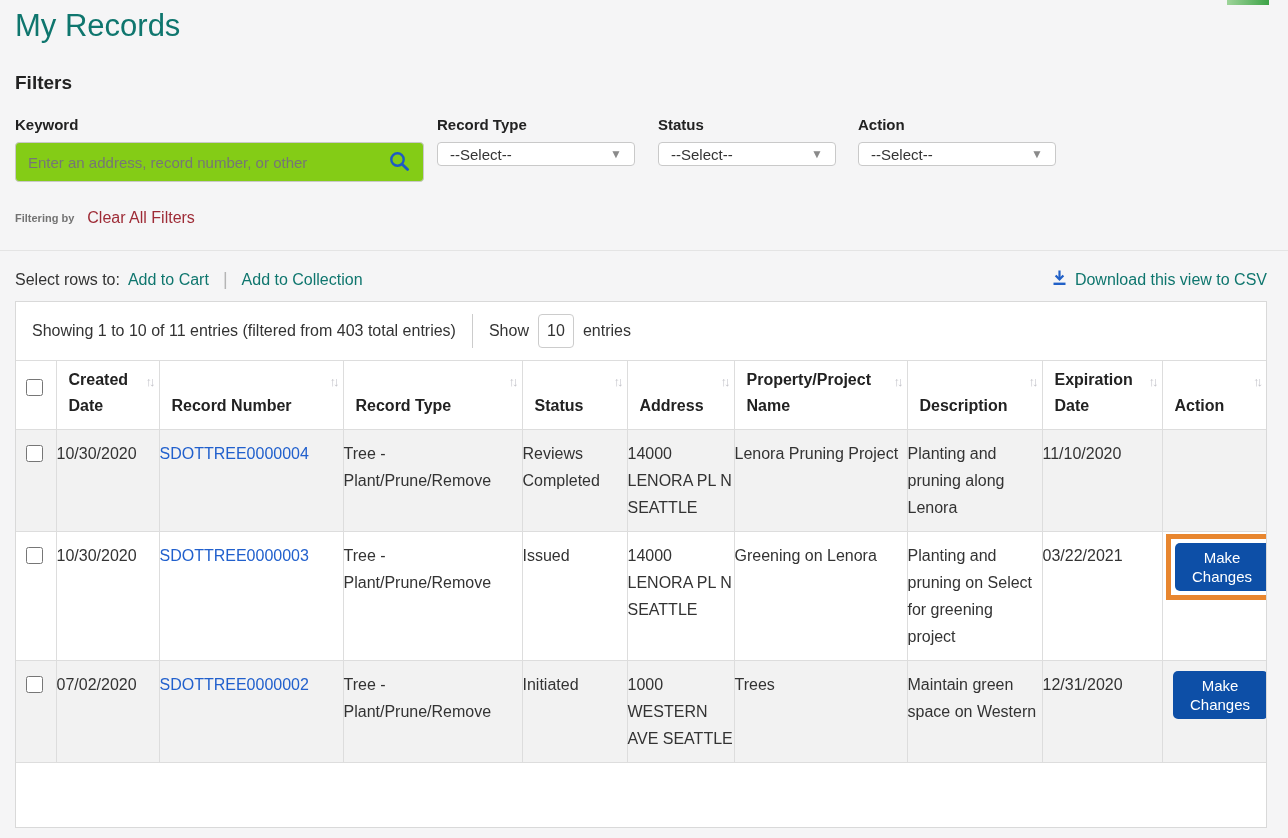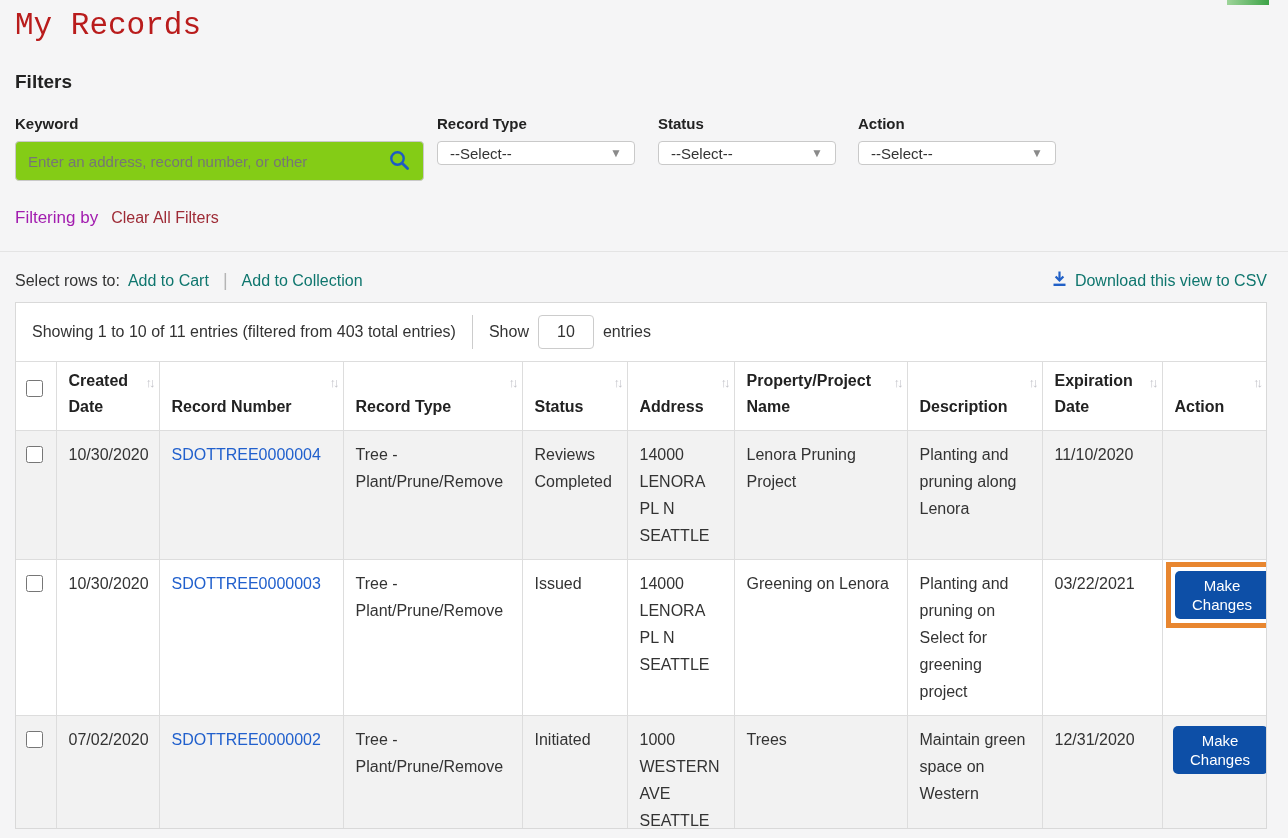--- a/index.html
+++ b/index.html
@@ -7,21 +7,21 @@
   body {
     font-family: "Liberation Sans", "DejaVu Sans", sans-serif;
     background:#f5f5f6;
     color:#333;
     position:relative;
   }
   .green-sliver { position:absolute; top:0; left:1227px; width:42px; height:5px;
     background:linear-gradient(to right,#9ed49a,#3da347); }
   .page { padding:6px 21px 0 15px; }
 
-  h1.page-title { color:#b91c1c; font-size:31px; font-weight:400; margin:2px 0 28px 0;font-family:Liberation Mono, monospace; }
+  h1.page-title { color:#0f766e; font-size:31px; font-weight:400; margin:2px 0 28px 0; }
 
   .filters-heading { font-size:19px; font-weight:bold; color:#222; margin-bottom:22px; }
 
   .filters-row { display:flex; align-items:flex-start; }
   .field { display:flex; flex-direction:column; }
   .field label { font-size:15px; font-weight:bold; color:#222; margin-bottom:9px; }
   .search-box { width:409px; height:40px; background:#84cc16; border:1px solid #c9c9c9;
     border-radius:4px; display:flex; align-items:center; padding:0 10px 0 12px; }
   .search-box input { flex:1; border:none; outline:none; font-size:15px; color:#333;
     font-family:inherit; background:transparent; }
@@ -31,53 +31,53 @@
   .select { height:24px; background:#fff; border:1px solid #c9c9c9; border-radius:4px;
     display:flex; align-items:center; justify-content:space-between;
     padding:0 12px; font-size:15px; color:#333; cursor:pointer; }
   .select .caret { color:#8a8a8a; font-size:12px; }
   .fg-keyword { width:409px; }
   .fg-rectype { width:198px; margin-left:13px; }
   .fg-status  { width:178px; margin-left:23px; }
   .fg-action  { width:198px; margin-left:22px; }
 
   .filtering-row { display:flex; align-items:center; margin-top:27px; }
-  .filtering-label { font-size:17px; font-weight:normal; color:#a21caf; }
+  .filtering-label { font-size:11px; font-weight:bold; color:#737373; }
   .chip { margin-left:13px; border:1.5px solid #2a5cb8; border-radius:17px;
     padding:5px 14px 6px 14px; font-size:15px; color:#2456c0; background:#fff0;
     display:flex; align-items:center; cursor:pointer; }
   .chip .chip-x { margin-left:8px; font-size:14px; color:#2456c0; }
   .clear-all { margin-left:13px; font-size:16px; color:#9e2b36; text-decoration:none; }
 
   .section-divider { border:none; border-top:1px solid #e4e4e4; margin:23px -21px 0 -15px; }
 
   .toolbar { display:flex; align-items:center; margin-top:18px; font-size:16px; }
   .toolbar a { color:#0f766e; text-decoration:none; }
   .toolbar .sep { color:#b5b5b5; margin:0 14px; font-size:18px; }
   .select-rows-label { color:#333; margin-right:8px; }
   .download-link { margin-left:auto; display:flex; align-items:center; gap:7px; }
 
   .table-card { margin-top:11px; width:1252px; height:527px; background:#fff;
     border:1px solid #d9d9d9; overflow:hidden; }
   .table-info { display:flex; align-items:center; padding:12px 16px; font-size:16px;
     color:#333; border-bottom:1px solid #ddd; }
   .table-info .vsep { width:1px; height:34px; background:#ccc; margin:0 16px; }
-  .show-input { width:56px; height:34px; border:1px solid #ccc; border-radius:4px;
+  .show-input { width:36px; height:34px; border:1px solid #ccc; border-radius:4px;
     text-align:center; font-size:16px; color:#333; margin:0 9px; font-family:inherit; }
 
   table.records { border-collapse:collapse; table-layout:fixed; width:1250px; font-size:16px; }
   table.records th, table.records td { border-left:1px solid #ddd; }
   table.records th:first-child, table.records td:first-child { border-left:none; }
   thead th { height:64px; vertical-align:bottom; text-align:left; font-weight:bold;
     color:#222; padding:6px 12px 10px 12px; position:relative; border-bottom:1px solid #ddd;
     background:#fff; line-height:26px; }
   thead th.cb-col { vertical-align:top; padding-top:13px; }
   .sort { position:absolute; top:8px; right:6px; color:#c3c3c9; font-size:13px;
     letter-spacing:-3px; cursor:pointer; }
-  tbody td { vertical-align:top; padding:10px 12px; line-height:27px; color:#333;
+  tbody td { vertical-align:top; padding:10px 0; line-height:27px; color:#333;
     border-bottom:1px solid #ddd; }
   tbody tr.stripe { background:#f2f2f2; }
   td.cb-cell, th.cb-col { padding-left:10px; }
   input[type="checkbox"] { width:17px; height:17px; margin-top:5px; cursor:pointer; }
   a.rec-link { color:#2160cd; text-decoration:none; }
 
   .mc-btn { background:#0d4fa7; color:#fff; border:none; border-radius:5px;
     width:95px; padding:5px 6px; font-size:15px; line-height:19px; font-family:inherit;
     cursor:pointer; }
   .highlight-box { display:inline-block; border:5px solid #e8862f; padding:4px;

